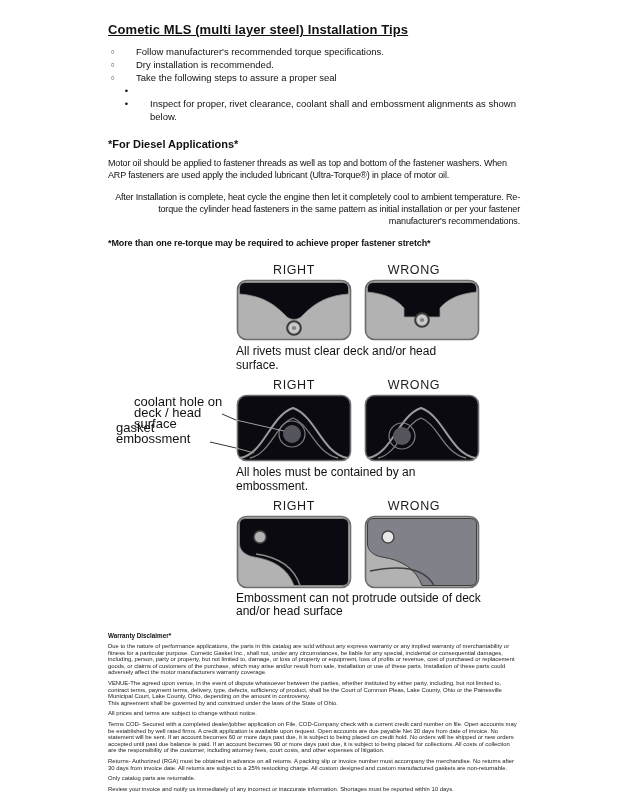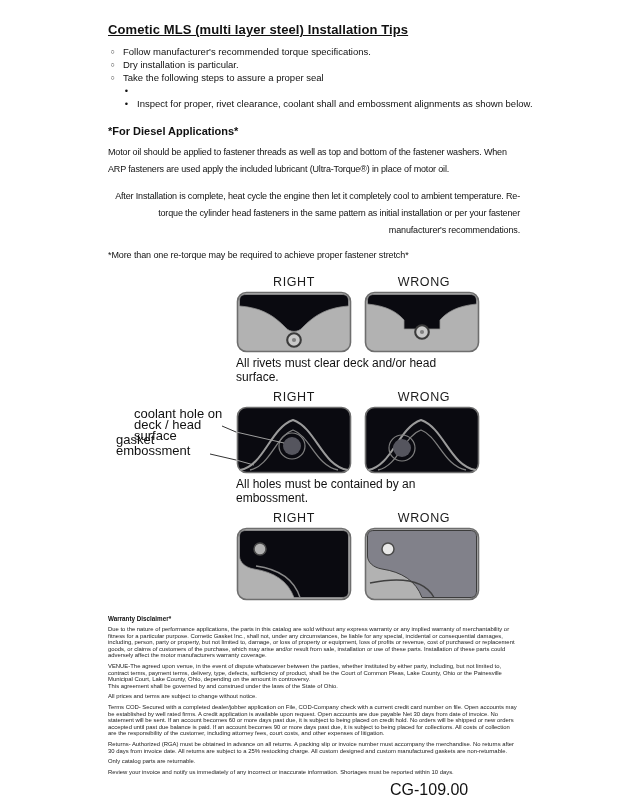--- a/index.html
+++ b/index.html
@@ -5,34 +5,34 @@
   * { margin:0; padding:0; box-sizing:border-box; }
   html,body { background:#ffffff; }
   body {
     width:618px; height:800px; position:relative; overflow:hidden;
     font-family:"Liberation Sans", sans-serif; color:#111;
   }
   .sheet { position:absolute; inset:0; background:#fff; padding:22px 96px 0 108px;border-radius:12px; }
 
   .title { font-size:13px; font-weight:bold; text-decoration:underline; margin-bottom:8px; letter-spacing:.1px; }
 
-  .bullet { display:flex; gap:6px; font-size:9.5px; line-height:13px; width:420px; }
+  .bullet { display:flex; gap:19px; font-size:9.5px; line-height:13px; width:420px; }
   .bullet .marker { flex:none; width:9px; text-align:center; }
   .bullet .marker.circle { font-size:7px; }
   .bullet.sub { margin-left:14px; }
   .bullet.sub .marker { font-size:9.5px; }
 
   .diesel-heading { margin-top:15px; font-size:11px; font-weight:bold; }
-  .para { margin-top:7px; font-size:9px; line-height:17px; width:412px; letter-spacing:-.15px; }
+  .para { margin-top:7px; font-size:9px; line-height:12px; width:412px; letter-spacing:-.15px; }
   .para.second { margin-top:10px;text-align:right; }
-  .note { margin-top:10px; font-size:9px; letter-spacing:-.1px; line-height:12px; width:412px; }
+  .note { margin-top:10px; font-size:9px; letter-spacing:-.1px; line-height:12px; width:412px;font-weight:bold; }
 
   .figures { margin-left:128px; margin-top:14px; width:246px; }
   .fig { margin-bottom:6px; }
-  .fig-labels { display:flex; gap:14px; height:14px; }
+  .fig-labels { display:flex; gap:4px; height:14px; }
   .fig-labels span { width:116px; text-align:center; font-size:12.5px; letter-spacing:.6px; color:#1b1b1b; }
   .fig-panels { display:flex; gap:12px; margin-top:2px; }
   .fig-caption { font-size:12px; margin-top:3px; color:#111; }
   .fig-caption.two-line { line-height:13px; }
 
   .fig2 { position:relative; }
   .callout { position:absolute; font-size:13px; line-height:11px; color:#111; }
   .callout-coolant { left:-102px; top:18px; width:98px; }
   .callout-embossment { left:-120px; top:44px; width:112px; }
   .callout-lines { position:absolute; left:-124px; top:12px; width:250px; height:90px; pointer-events:none; }
@@ -52,21 +52,21 @@
 <div class="sheet">
 
   <h1 class="title">Cometic MLS (multi layer steel) Installation Tips</h1>
 
   <div class="bullet">
     <span class="marker circle">○</span>
     <span>Follow manufacturer's recommended torque specifications.</span>
   </div>
   <div class="bullet">
     <span class="marker circle">○</span>
-    <span>Dry installation is particular.</span>
+    <span>Dry installation is recommended.</span>
   </div>
   <div class="bullet">
     <span class="marker circle">○</span>
     <span>Take the following steps to assure a proper seal</span>
   </div>
   <div class="bullet sub">
     <span class="marker">•</span>
   </div>
   <div class="bullet sub">
     <span class="marker">•</span>
@@ -149,20 +149,24 @@
           <path d="M64,70.5 C58,52 42,42 20,39" fill="none" stroke="#8a8a8a" stroke-width="1.4"></path>
           <circle cx="24" cy="22" r="6" fill="#b2b2b2" stroke="#4a4a4a" stroke-width="1.5"></circle>
         </svg>
         <svg class="panel" width="116" height="74" viewBox="0 0 116 74">
           <rect x="1.5" y="1.5" width="113" height="71" rx="9" fill="#b2b2b2" stroke="#6e6e6e" stroke-width="1.6"></rect>
           <path d="M10,3.5 H106 C111,3.5 112.5,6 112.5,10 V64 C112.5,68 111,70.5 106,70.5 H58 C52,54 38,45 18,42 C9,40.5 3.5,35 3.5,29 V10 C3.5,6 5,3.5 10,3.5 Z" fill="#81818a" stroke="#3c3c3c" stroke-width="1"></path>
           <path d="M70,70.5 C60,52 36,50 6,56" fill="none" stroke="#3f3f3f" stroke-width="1.4"></path>
           <circle cx="24" cy="22" r="6" fill="#e8e8e8" stroke="#4a4a4a" stroke-width="1.5"></circle>
         </svg>
       </div>
+      <div class="fig-caption two-line">
+        <span style="display:block">Embossment can not protrude outside of deck</span>
+        <span style="display:block">and/or head surface</span>
+      </div>
     </div>
 
   </div>
 
   <div class="warranty">
     <h2>Warranty Disclaimer*</h2>
     <p>Due to the nature of performance applications, the parts in this catalog are sold without any express warranty or any implied warranty of merchantability or fitness for a particular purpose.  Cometic Gasket Inc., shall not, under any circumstances, be liable for any special, incidental or consequential damages, including, person, party or property, but not limited to, damage, or loss of property or equipment, loss of profits or revenue, cost of purchased or replacement goods, or claims of customers of the purchase, which may arise and/or result from sale, installation or use of these parts.  Installation of these parts could adversely affect the motor manufacturers warranty coverage.</p>
     <p class="tight">VENUE-The agreed upon venue, in the event of dispute whatsoever between the parties, whether instituted by either party, including, but not limited to, contract terms, payment terms, delivery, type, defects, sufficiency of product, shall be the Court of Common Pleas, Lake County, Ohio or the Painesville Municipal Court, Lake County, Ohio, depending on the amount in controversy.</p>
     <p>This agreement shall be governed by and construed under the laws of the State of Ohio.</p>
     <p>All prices and terms are subject to change without notice.</p>

